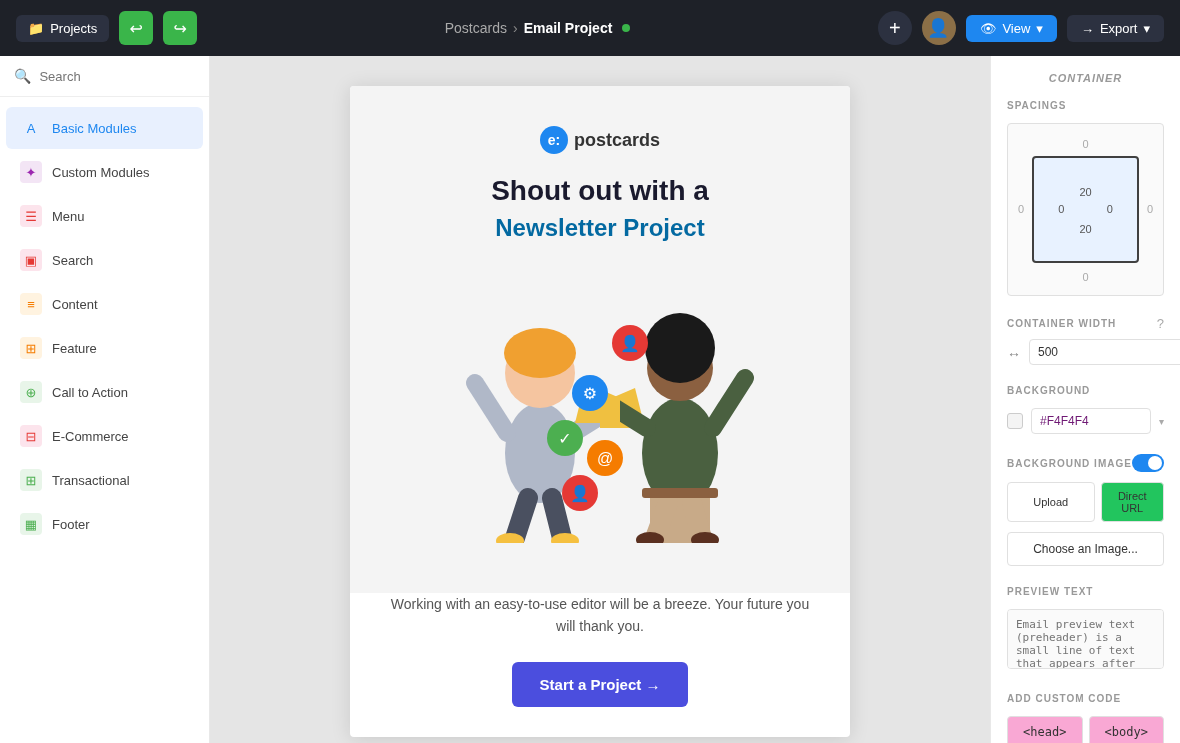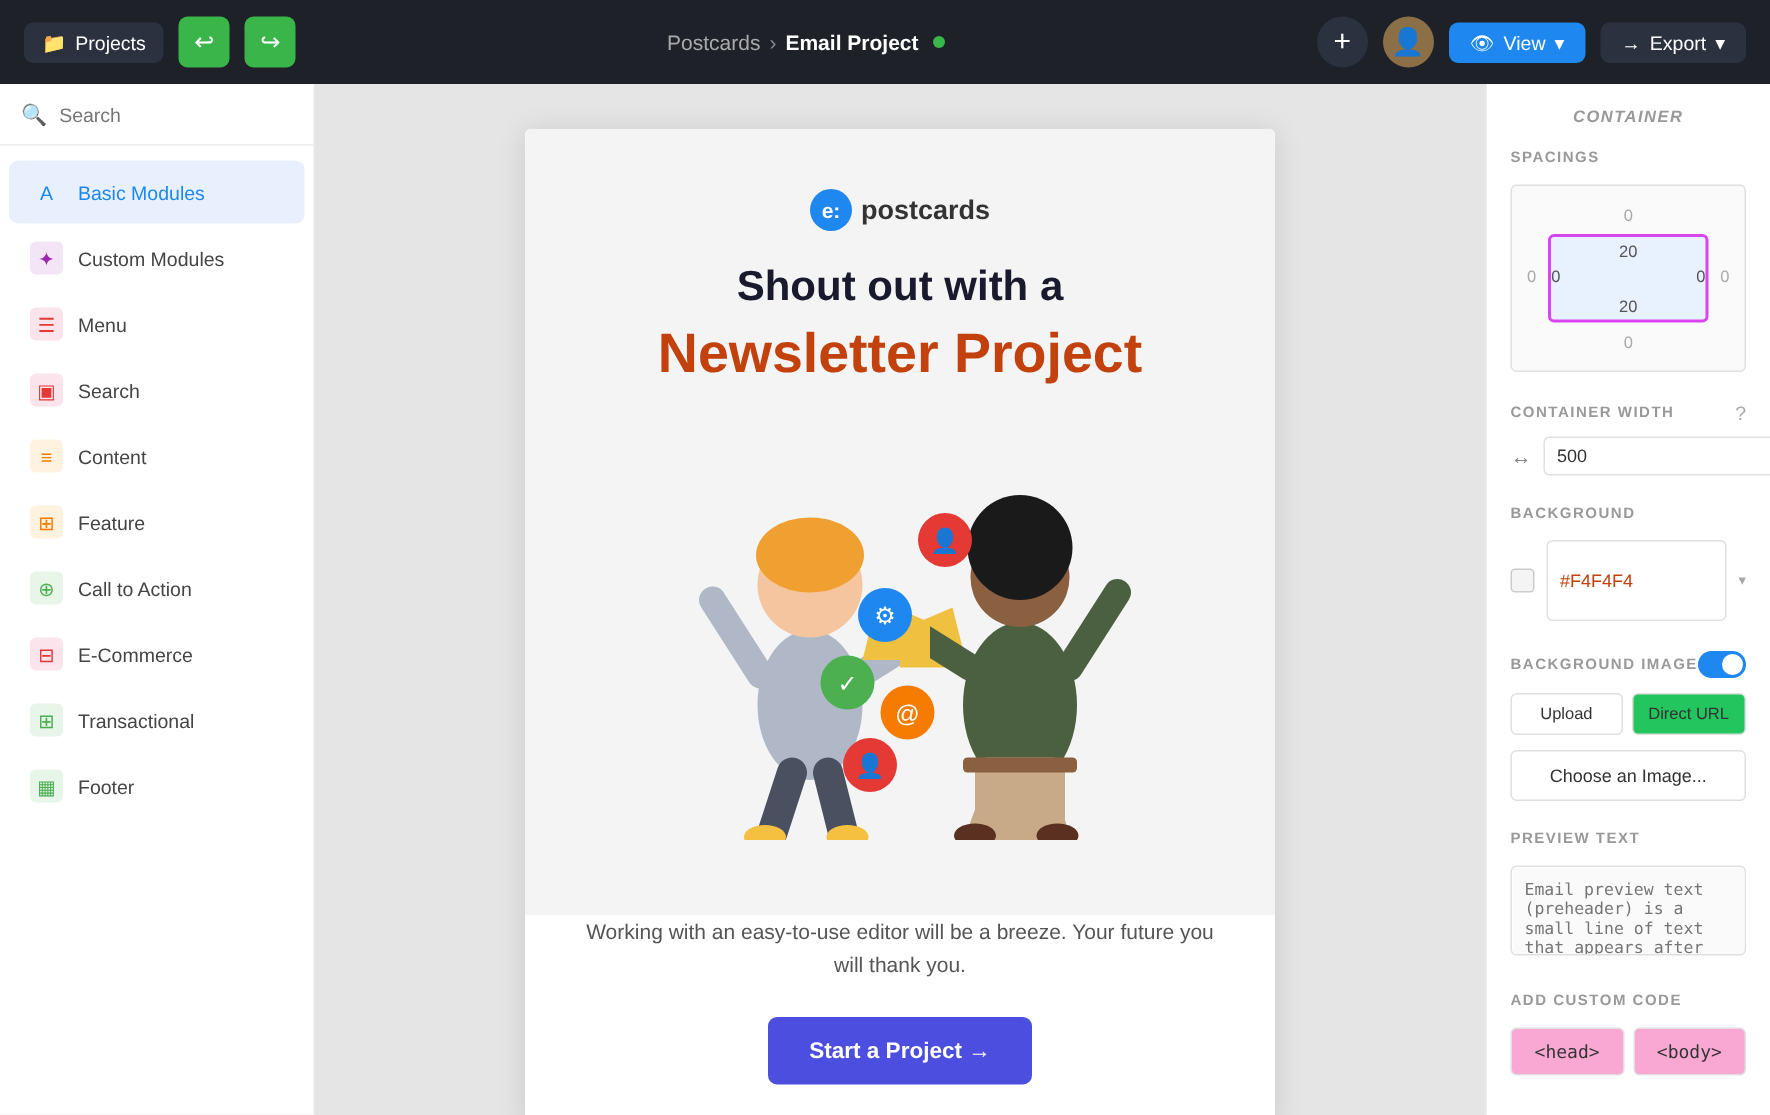--- a/index.html
+++ b/index.html
@@ -70,21 +70,21 @@
     .email-preview {
       background: #fff; width: 500px; border-radius: 4px; overflow: hidden;
       box-shadow: 0 2px 20px rgba(0,0,0,0.12);
     }
     .email-hero {
       background: #f4f4f4; padding: 40px 40px 30px; text-align: center;
     }
     .email-logo { font-size: 18px; color: #333; margin-bottom: 20px; display: flex; align-items: center; justify-content: center; gap: 6px; }
     .logo-icon { width: 28px; height: 28px; background: #1e87f0; border-radius: 50%; display: flex; align-items: center; justify-content: center; color: #fff; font-size: 14px; font-weight: bold; }
     .email-headline { font-size: 28px; font-weight: 800; color: #1a1a2e; line-height: 1.2; margin-bottom: 4px; }
-    .email-headline-orange { font-size: 37px; font-weight: 800; color: #c2410c; line-height: 1.3; }
+    .email-headline-orange { font-size: 24px; font-weight: 800; color: #0369a1; line-height: 1.3; }
     .illustration {
       width: 100%; height: 280px; margin: 20px 0; position: relative; overflow: hidden;
       display: flex; align-items: center; justify-content: center;
     }
     .email-body { padding: 0 40px 30px; text-align: center; }
     .email-body-text { font-size: 14px; color: #555; line-height: 1.6; margin-bottom: 24px; }
     .email-cta {
       background: #4b4ede; color: #fff; border: none; padding: 14px 28px;
       border-radius: 6px; font-size: 15px; font-weight: 600; cursor: pointer; display: inline-flex; align-items: center; gap: 8px;
     }
@@ -93,54 +93,54 @@
     .right-panel {
       width: 190px; background: #fff; border-left: 1px solid #e8e8e8;
       padding: 16px; overflow-y: auto; flex-shrink: 0;
     }
     .panel-section { margin-bottom: 20px; }
     .panel-title { font-size: 10px; font-weight: 700; color: #999; letter-spacing: 1px; text-transform: uppercase; margin-bottom: 12px; }
     .spacings-outer {
       border: 1px solid #e0e0e0; border-radius: 4px; padding: 10px; position: relative; background: #fafafa;
     }
     .spacings-inner {
-      border: 2px solid #d946ef; border-radius: 4px; padding: 0; margin: 10px;
+      border: 2px solid #404040; border-radius: 4px; padding: 24px; margin: 10px;
       background: #e8f2ff; position: relative;
     }
     .spacing-val {
       font-size: 11px; color: #555; text-align: center; line-height: 1;
     }
     .spacing-row { display: flex; align-items: center; justify-content: space-between; }
     .spacing-zero { color: #aaa; }
 
     .panel-row { display: flex; align-items: center; gap: 8px; margin-bottom: 10px; }
     .panel-input {
       flex: 1; border: 1px solid #e0e0e0; border-radius: 4px; padding: 5px 8px;
       font-size: 12px; color: #333; outline: none;
     }
 
     .color-swatch { width: 16px; height: 16px; background: #f4f4f4; border: 1px solid #ccc; border-radius: 3px; flex-shrink: 0; }
     .panel-select {
-      flex: 1; border: 1px solid #e0e0e0; border-radius: 4px; padding: 19px 8px;
-      font-size: 12px; color: #c2410c; background: #fff; outline: none; cursor: pointer; appearance: none;
+      flex: 1; border: 1px solid #e0e0e0; border-radius: 4px; padding: 5px 8px;
+      font-size: 12px; color: #701a75; background: #fff; outline: none; cursor: pointer; appearance: none;
     }
 
     .toggle-row { display: flex; align-items: center; justify-content: space-between; margin-bottom: 10px; }
     .toggle {
       width: 32px; height: 18px; background: #1e87f0; border-radius: 9px; position: relative; cursor: pointer;
     }
     .toggle::after {
       content: ''; position: absolute; right: 2px; top: 2px;
       width: 14px; height: 14px; background: #fff; border-radius: 50%;
     }
 
     .upload-btns { display: flex; gap: 6px; margin-bottom: 10px; }
     .btn-upload {
       flex: 1; border: 1px solid #e0e0e0; background: #fff; color: #333;
-      font-size: 11px; padding: 7px 7px; border-radius: 4px; cursor: pointer; font-weight: 500;
+      font-size: 11px; padding: 7px 20px; border-radius: 4px; cursor: pointer; font-weight: 500;
     }
     .btn-direct-url {
       flex: 1; border: 1px solid #e0e0e0; background: #22c55e; color: #333;
       font-size: 11px; padding: 7px 8px; border-radius: 4px; cursor: pointer; font-weight: 500;
     }
     .btn-choose-image {
       width: 100%; border: 1px solid #e0e0e0; background: #fff; color: #333;
       font-size: 12px; padding: 9px 8px; border-radius: 4px; cursor: pointer; font-weight: 500;
     }
 

